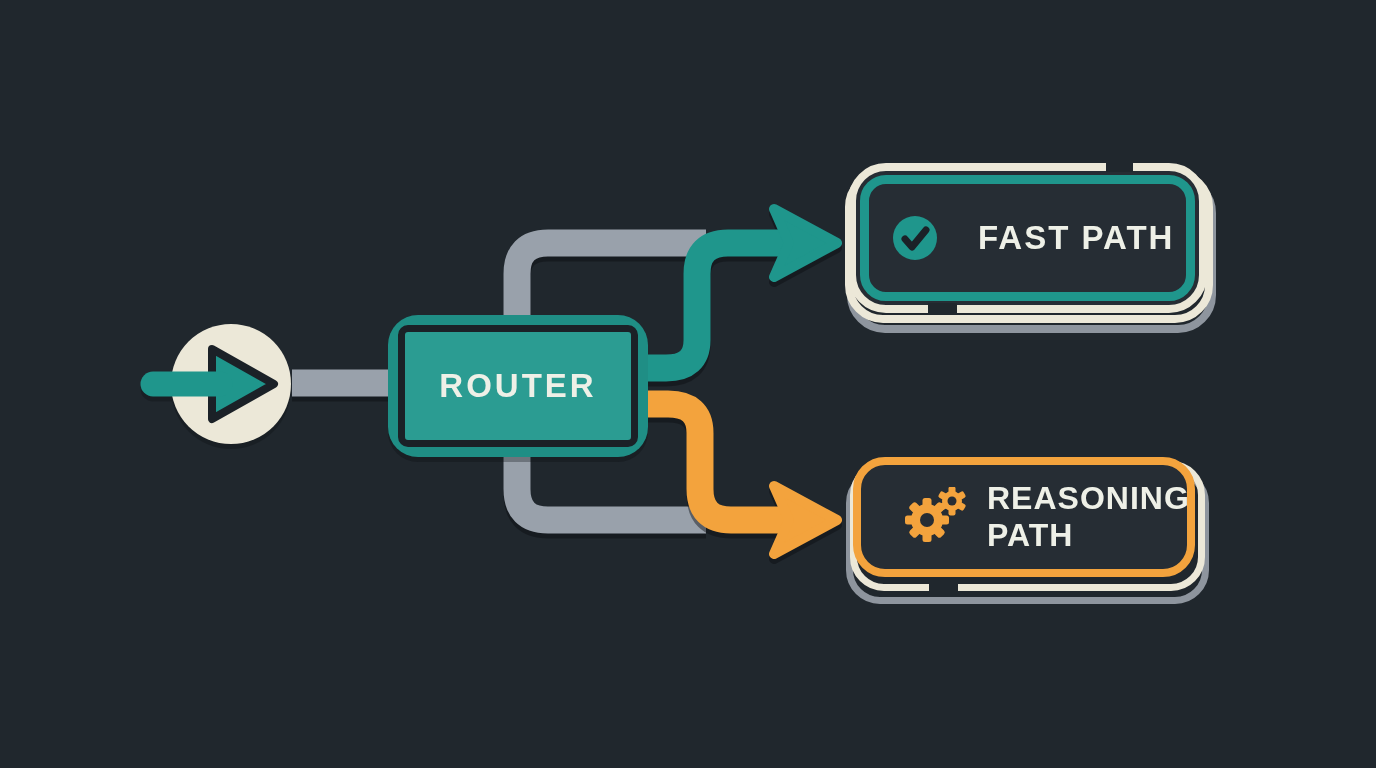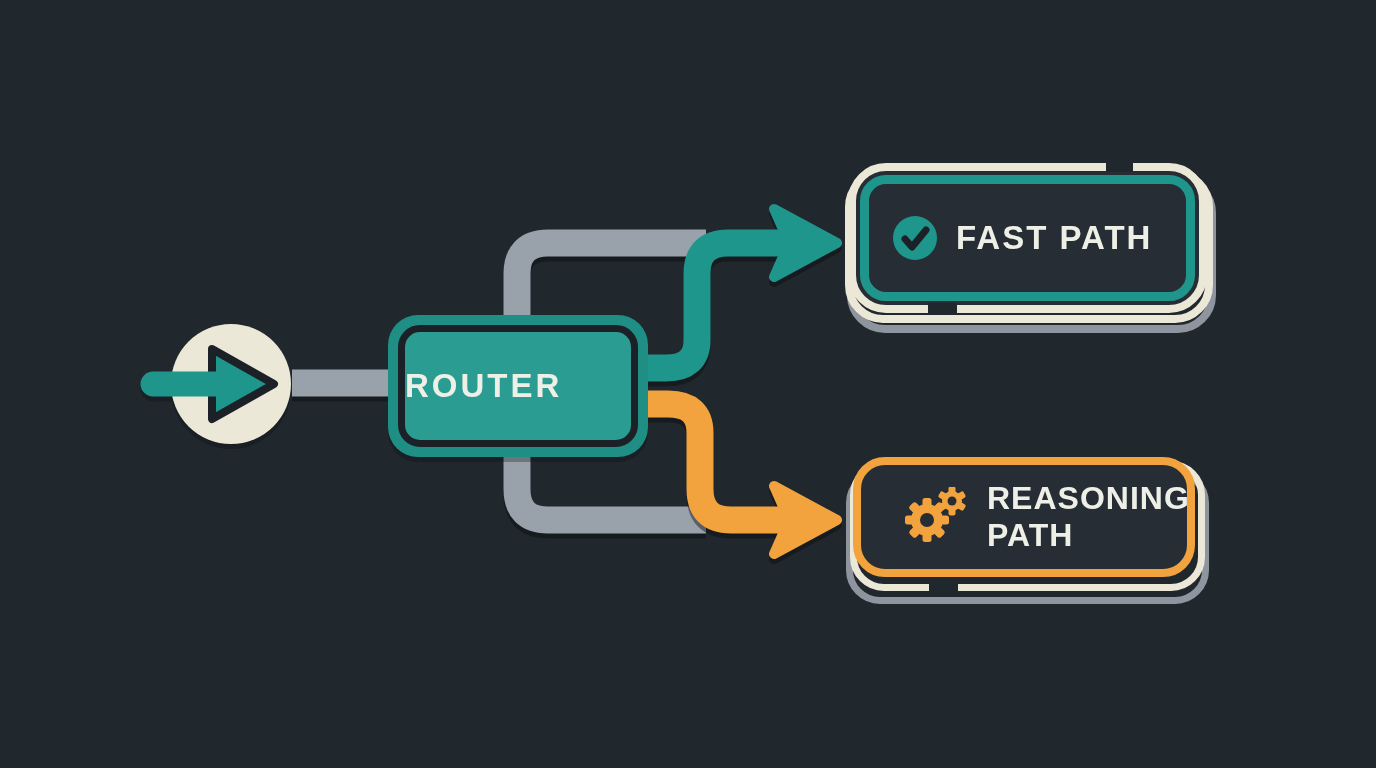--- a/index.html
+++ b/index.html
@@ -26,38 +26,38 @@
   .check-stroke{fill:none;stroke:var(--outline-dark);stroke-width:7px;stroke-linecap:round;stroke-linejoin:round;}
   .hole{fill:var(--box-fill);}
   .shadowed{filter:drop-shadow(0 5px 0 rgba(10,14,17,0.45));}
   .soft-shadow{filter:drop-shadow(0 5px 0 rgba(10,14,17,0.30));}
 
   
   .router{position:absolute;left:388px;top:315px;width:260px;height:142px;
           background:var(--teal-ring);border-radius:30px;z-index:2;
           box-shadow:0 5px 0 rgba(10,14,17,0.30);}
   .router-inner{position:absolute;inset:10px;background:var(--router-fill);
-          border:7px solid var(--outline-dark);border-radius:22px;
-          display:flex;align-items:center;justify-content:flex-start;}
+          border:7px solid var(--outline-dark);border-radius:10px;
+          display:flex;align-items:center;justify-content:center;}
   .router-label{color:var(--text-light);font-size:33px;font-weight:bold;letter-spacing:3px;}
 
   
   .node{position:absolute;z-index:2;}
   .node .layer{position:absolute;background:transparent;}
   .node .main{position:absolute;inset:0;background:var(--box-fill);}
   .node .content{position:absolute;inset:0;display:flex;align-items:center;}
   .node .label{color:var(--text-light);font-weight:bold;}
   .gap{position:absolute;background:var(--background);height:10px;}
 
   .fast{left:848px;top:163px;width:359px;height:150px;}
   .fast .lgray{inset:12px -9px -20px -1px;border:8px solid var(--layer-gray);border-radius:38px;}
   .fast .lwhite{inset:6px -6px -10px -3px;border:8px solid var(--cream);border-radius:38px;}
   .fast .main{border:8px solid var(--cream);border-radius:38px;}
   .fast .inner-ring{position:absolute;inset:4px;border:9px solid var(--teal);border-radius:26px;}
-  .fast .content{padding-left:36px;gap:18px;}
+  .fast .content{padding-left:36px;gap:40px;}
   .fast .label{font-size:33px;letter-spacing:2px;white-space:nowrap;}
   .fast .gap-top{top:-1px;left:258px;width:27px;}
   .fast .gap-bottom{top:140px;left:80px;width:29px;}
 
   .reasoning{left:853px;top:457px;width:342px;height:120px;}
   .reasoning .lgray{inset:12px -14px -27px -7px;border:7px solid var(--layer-gray);border-radius:34px;}
   .reasoning .lwhite{inset:4px -10px -14px -3px;border:7px solid var(--cream);border-radius:34px;}
   .reasoning .main{border:8px solid var(--orange);border-radius:32px;}
   .reasoning .content{padding-left:20px;gap:16px;margin-left:24px;}
   .reasoning .label{font-size:32px;letter-spacing:1px;line-height:37px;width:252px;}

